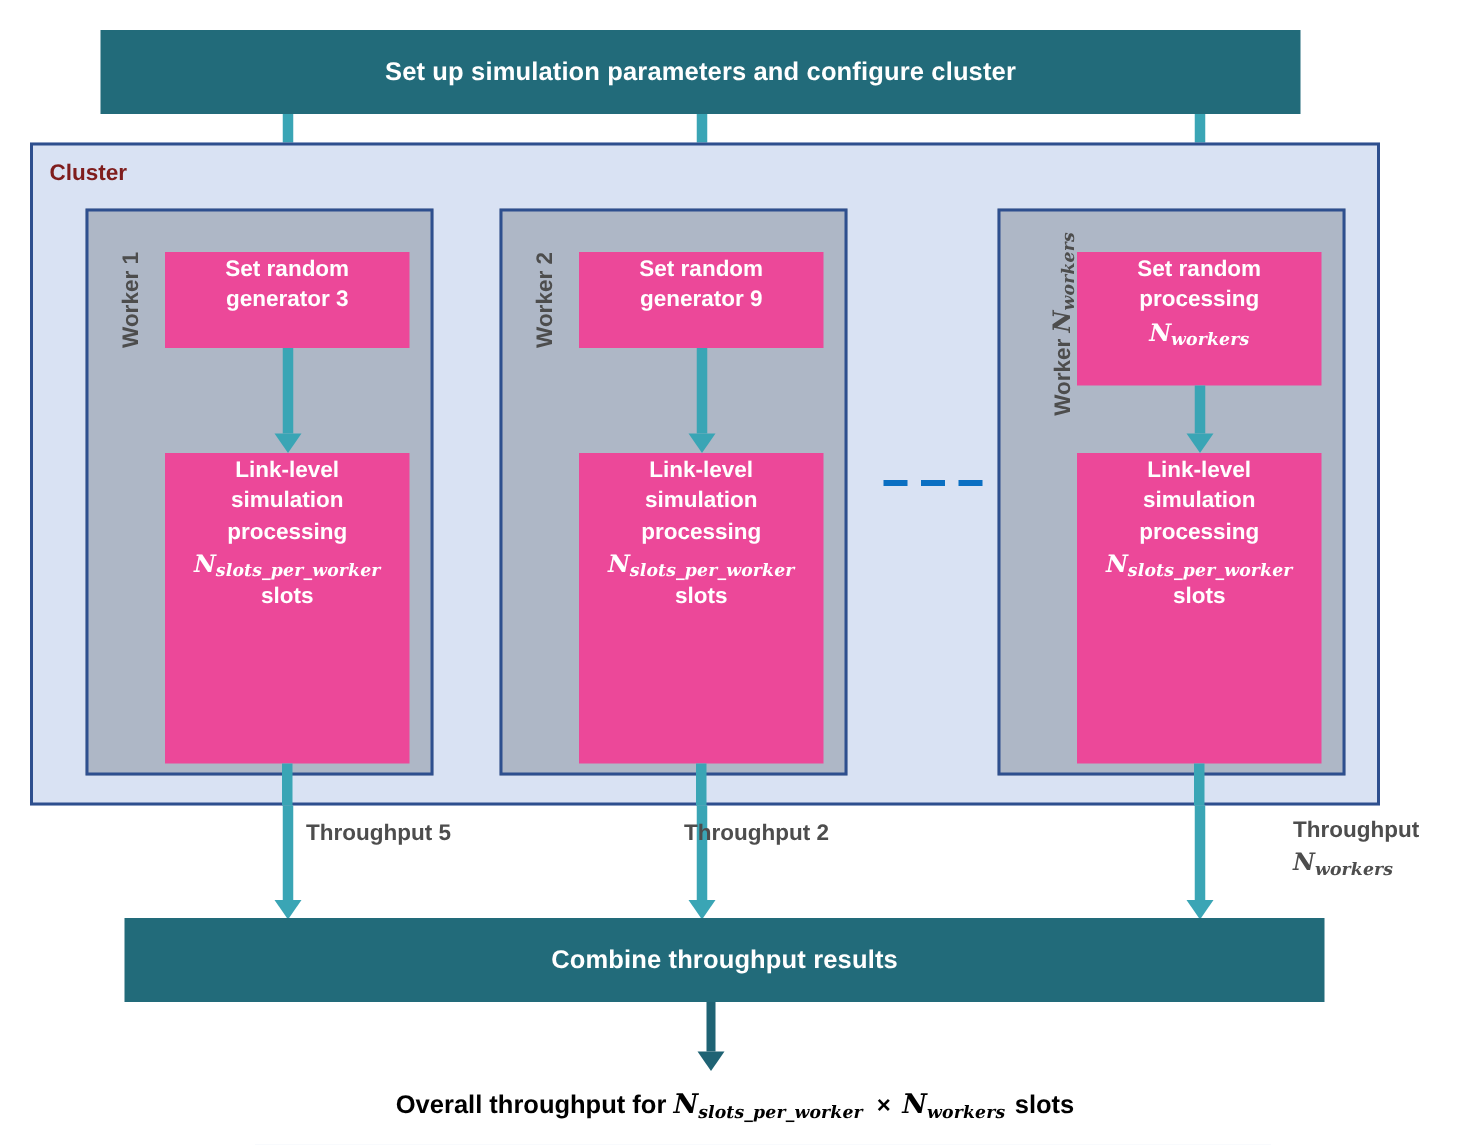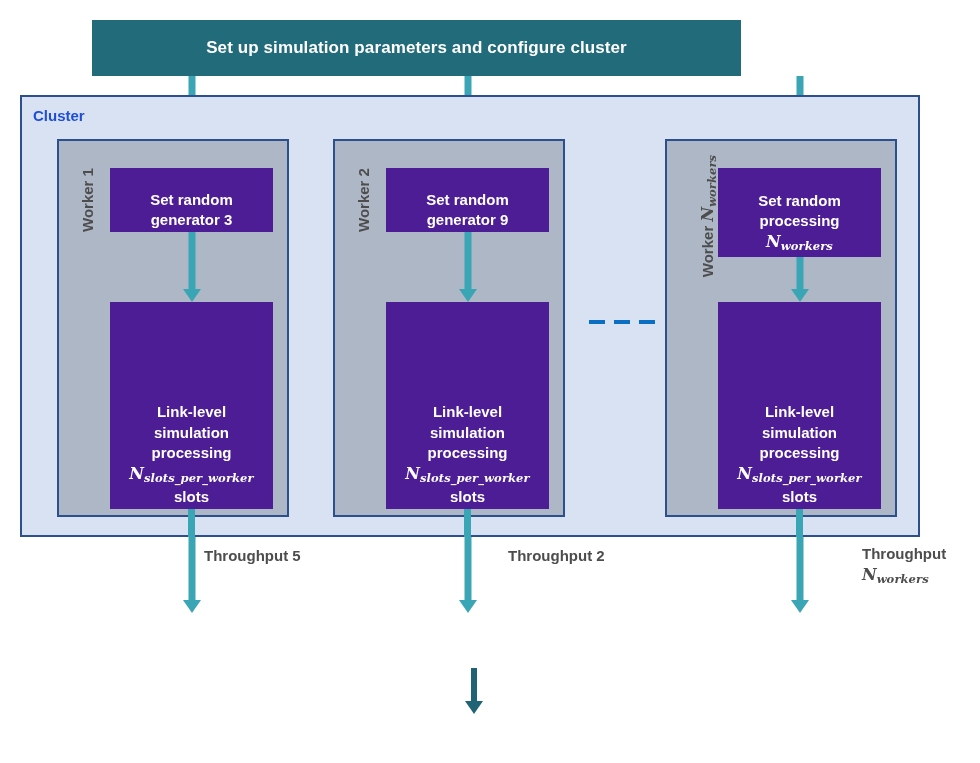--- a/index.html
+++ b/index.html
@@ -33,21 +33,21 @@
   
   .cluster-box {
     position: absolute;
     background: #D9E2F3;
     border: 2px solid #2E4F8E;
   }
   .cluster-label {
     position: absolute;
     font-weight: bold;
     font-size: 15px;
-    color: #1d4ed8;
+    color: #7f1d1d;
   }
 
   
   .worker-box {
     position: absolute;
     background: #AEB7C6;
     border: 2px solid #2E4F8E;
   }
   .worker-label {
     position: absolute;
@@ -56,29 +56,29 @@
     color: #4D4D4D;
     transform-origin: center center;
     transform: rotate(-90deg);
     white-space: nowrap;
     text-align: center;
   }
 
   
   .blue-box {
     position: absolute;
-    background: #4c1d95;
+    background: #ec4899;
     color: #ffffff;
     font-weight: bold;
     font-size: 15px;
     line-height: 1.35;
     display: flex;
     flex-direction: column;
     align-items: center;
-    justify-content: flex-end;
+    justify-content: flex-start;
     text-align: center;
     padding: 2px;
   }
 
   
   .mvar {
     font-family: "DejaVu Serif", "Liberation Serif", serif;
     font-style: italic;
     font-weight: bold;
     font-size: 16px;
@@ -159,21 +159,21 @@
     white-space: nowrap;
   }
   .caption .mvar { color: #000000; font-size: 18px; }
   .caption .times { font-size: 16px; padding: 0 3px; }
 </style>
 </head>
 <body>
 
 <div id="canvas">
 
-  <div class="banner" style="left:92px; top:20px; width:649px; height:56px;">
+  <div class="banner" style="left:67px; top:20px; width:800px; height:56px;">
     <span>Set up simulation parameters and configure cluster</span>
   </div>
 
   <div class="arrow" style="left:182px; top:76px; width:20px; height:94px;">
     <div class="shaft" style="height:81px;"></div>
     <div class="head"></div>
   </div>
   <div class="arrow" style="left:458px; top:76px; width:20px; height:94px;">
     <div class="shaft" style="height:81px;"></div>
     <div class="head"></div>
@@ -282,36 +282,50 @@
   </div>
   <div class="tp-label" style="left:204px; top:545px;">
     <span>Throughput 5</span>
   </div>
 
   <div class="connector" style="left:464px; top:509px; height:28px;"></div>
   <div class="arrow" style="left:458px; top:537px; width:20px; height:76px;">
     <div class="shaft" style="height:63px;"></div>
     <div class="head"></div>
   </div>
-  <div class="tp-label" style="left:508px; top:545px;">
+  <div class="tp-label" style="left:456px; top:545px;">
     <span>Throughput 2</span>
   </div>
 
   <div class="connector" style="left:796px; top:509px; height:28px;"></div>
   <div class="arrow" style="left:790px; top:537px; width:20px; height:76px;">
     <div class="shaft" style="height:63px;"></div>
     <div class="head"></div>
   </div>
   <div class="tp-label" style="left:862px; top:543px; text-align:left;">
     <div>Throughput</div>
     <div class="mvar">
       <span>N</span><span class="sub">workers</span>
     </div>
   </div>
 
+  <div class="banner" style="left:83px; top:612px; width:800px; height:56px;">
+    <span>Combine throughput results</span>
+  </div>
 
   <div class="arrow dark" style="left:464px; top:668px; width:20px; height:46px;">
     <div class="shaft" style="height:33px;"></div>
     <div class="head"></div>
   </div>
 
+  <div class="caption" style="left:0; top:726px;">
+    <span>Overall throughput for</span>
+    <span class="mvar">
+      <span>N</span><span class="sub">slots_per_worker</span>
+    </span>
+    <span class="times">×</span>
+    <span class="mvar">
+      <span>N</span><span class="sub">workers</span>
+    </span>
+    <span>slots</span>
+  </div>
 
 </div>
 
 </body></html>

